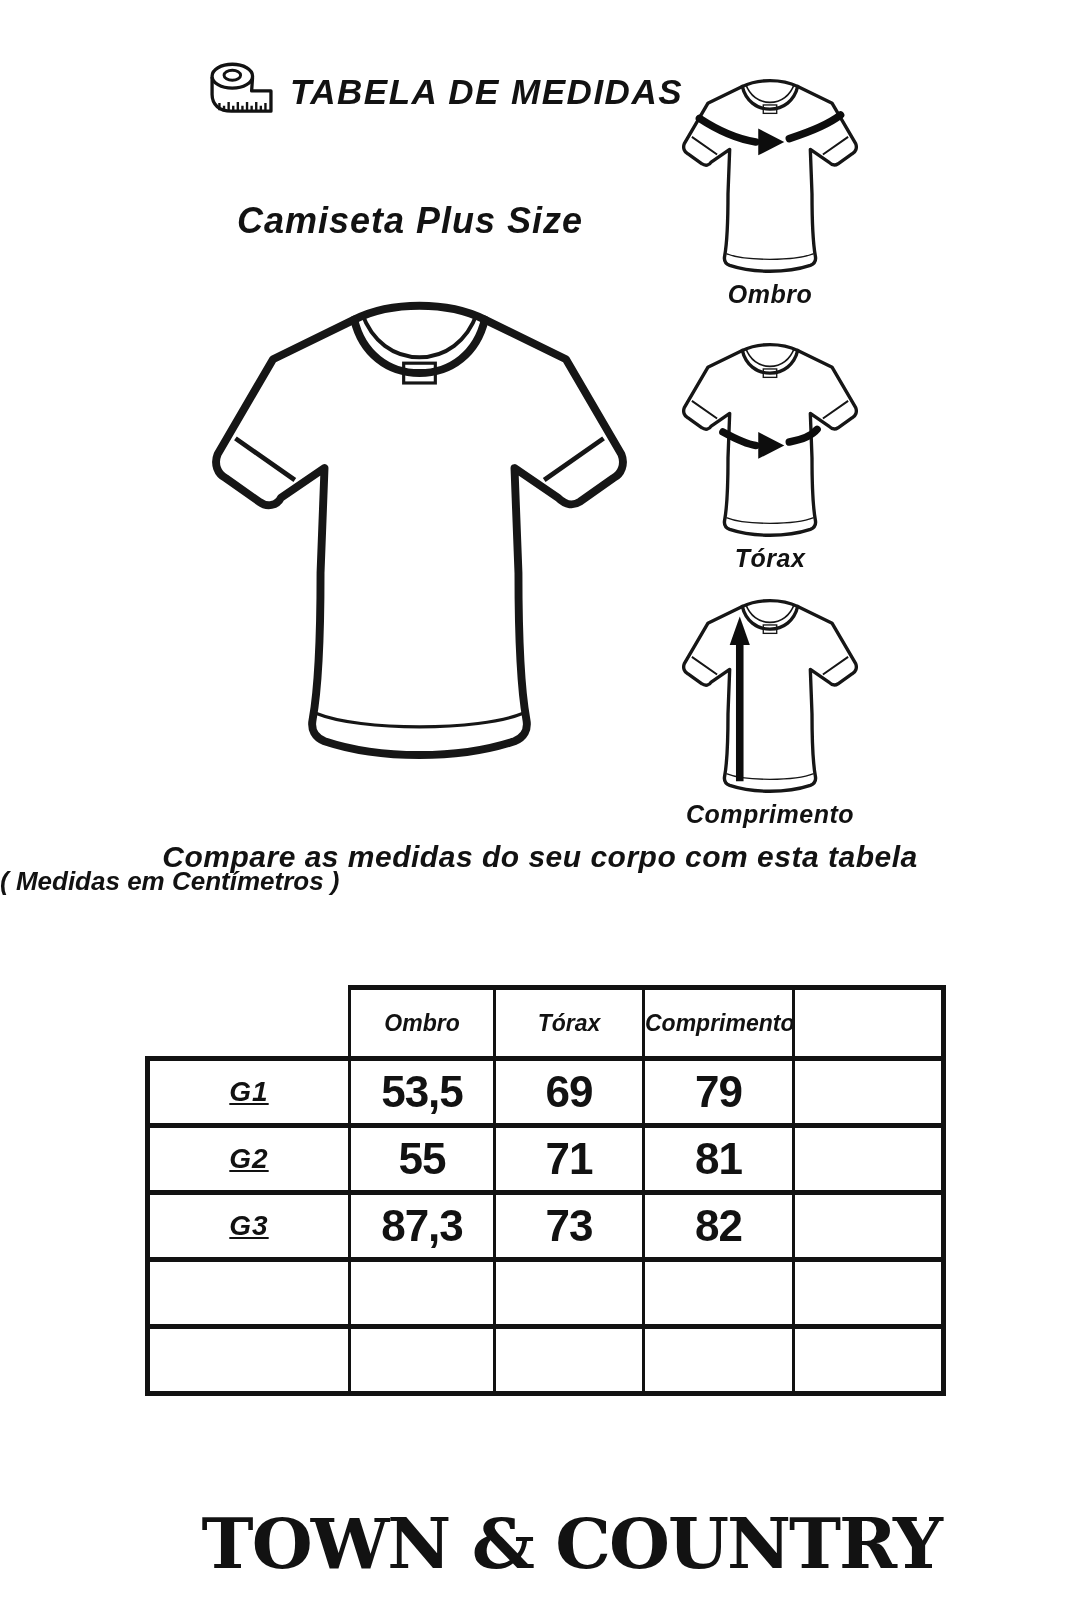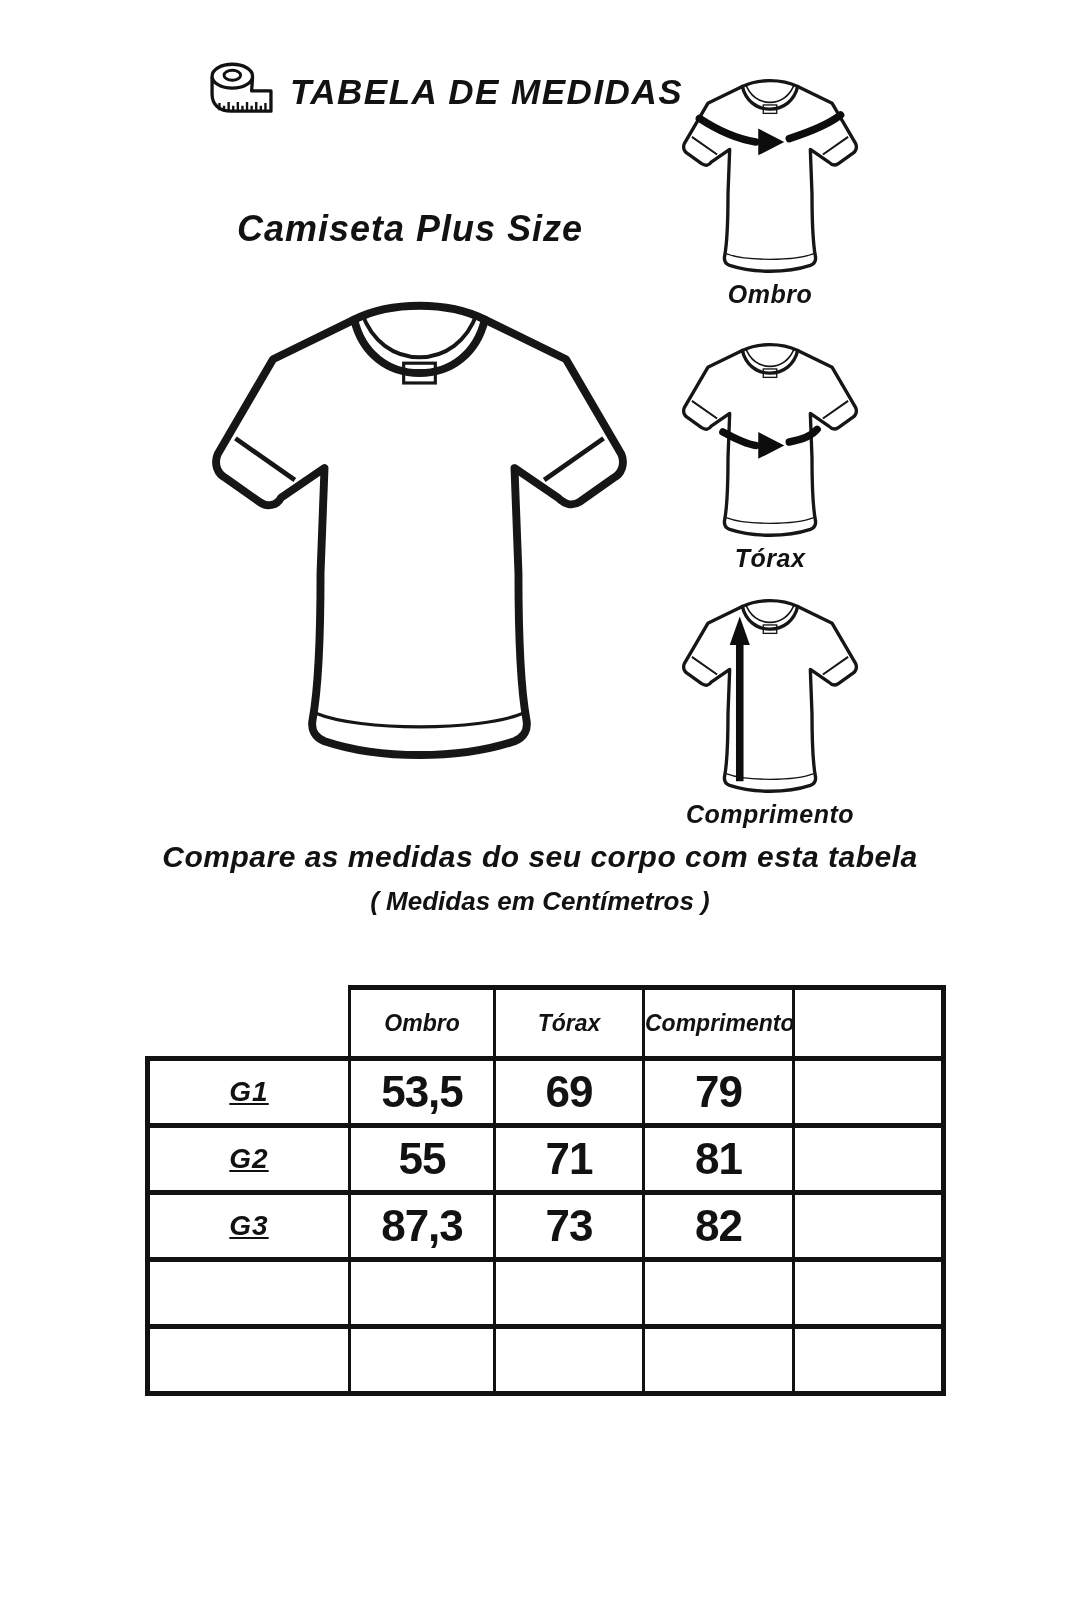--- a/index.html
+++ b/index.html
@@ -12,39 +12,39 @@
         font-family:"Liberation Sans", sans-serif; color:var(--ink); }
 
   .sheet{ position:relative; width:1080px; height:1253px; background:var(--paper); }
 
   
   .tape-icon{ position:absolute; left:190px; top:52px; width:92px; height:76px; }
   .page-title{ position:absolute; left:290px; top:72px;
                font-size:35px; font-weight:700; font-style:italic;
                letter-spacing:1.5px; white-space:nowrap; }
 
-  .product-name{ position:absolute; left:170px; top:208px; width:480px;
+  .product-name{ position:absolute; left:170px; top:200px; width:480px;
                  text-align:center; font-size:36px; font-weight:700;
                  font-style:italic; letter-spacing:1px; }
 
   
   .big-shirt{ position:absolute; left:182px; top:276px; width:475px; height:495px; }
 
   .guide{ position:absolute; left:652px; width:236px; text-align:center; }
   .guide-ombro{ top:68px; }
   .guide-torax{ top:332px; }
   .guide-comprimento{ top:588px; }
   .guide svg{ width:202px; height:210px; display:block; margin:0 auto; }
   .guide-label{ display:block; margin-top:2px; font-size:25px; font-weight:700;
                 font-style:italic; letter-spacing:0.5px; }
 
   
   .compare-line{ position:absolute; left:0; top:840px; width:1080px; text-align:center;
                  font-size:30px; font-weight:700; font-style:italic; letter-spacing:0.5px; }
-  .units-line{ position:absolute; left:0; top:886px; width:1080px; text-align:center;
+  .units-line{ position:absolute; left:0; top:866px; width:1080px; text-align:left;
                font-size:26px; font-weight:700; font-style:italic; }
 
   
   .size-table{ position:absolute; left:145px; top:985px; width:796px;
                border-collapse:collapse; table-layout:fixed; }
   .size-table th, .size-table td{
       border:3px solid var(--ink);
       border-top-width:5px; border-bottom-width:5px;
       padding:0; text-align:center; vertical-align:middle;
       overflow:hidden; white-space:nowrap; }
@@ -200,14 +200,15 @@
       <tr class="data-row">
         <td class="size-cell"></td>
         <td class="value-cell"></td>
         <td class="value-cell"></td>
         <td class="value-cell"></td>
         <td class="value-cell"></td>
       </tr>
     </tbody>
   </table>
 
+  <div class="brand-logo">TOWN &amp; COUNTRY</div>
 
 </div>
 
 </body></html>

